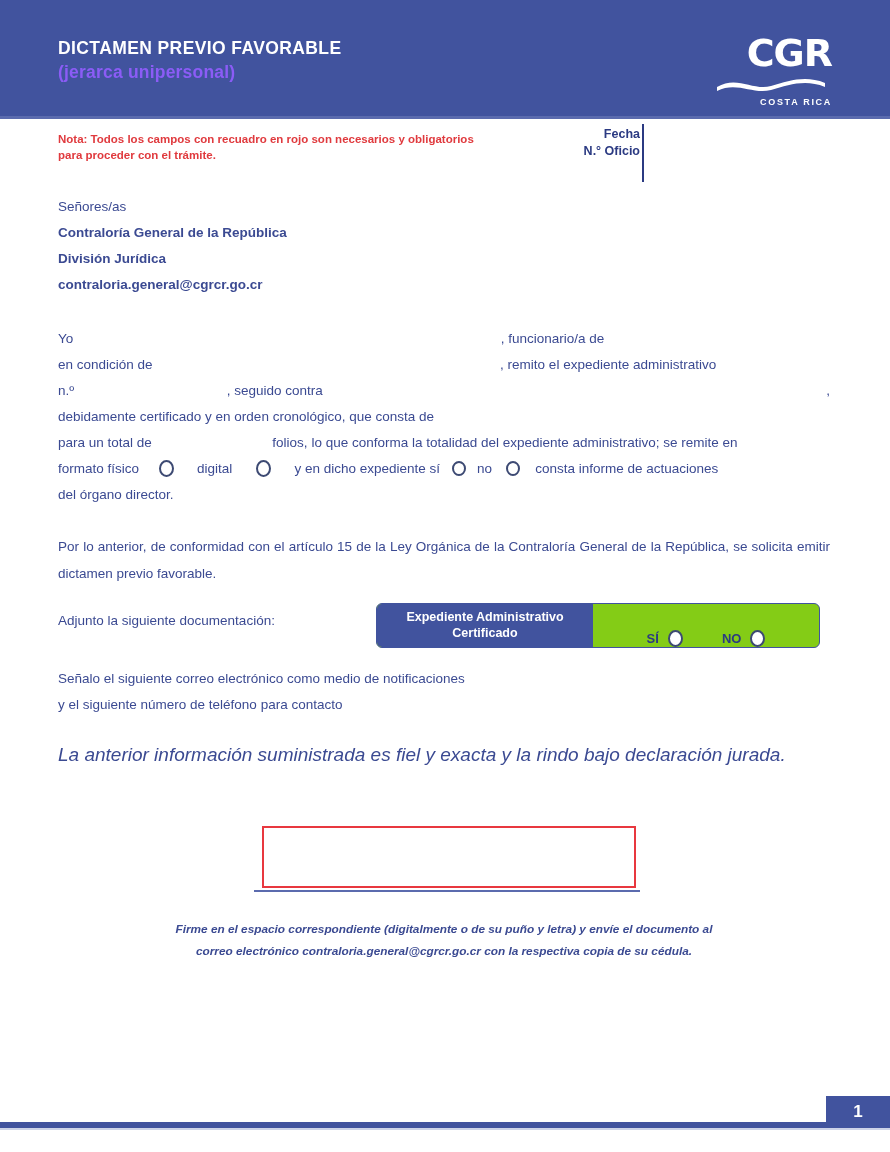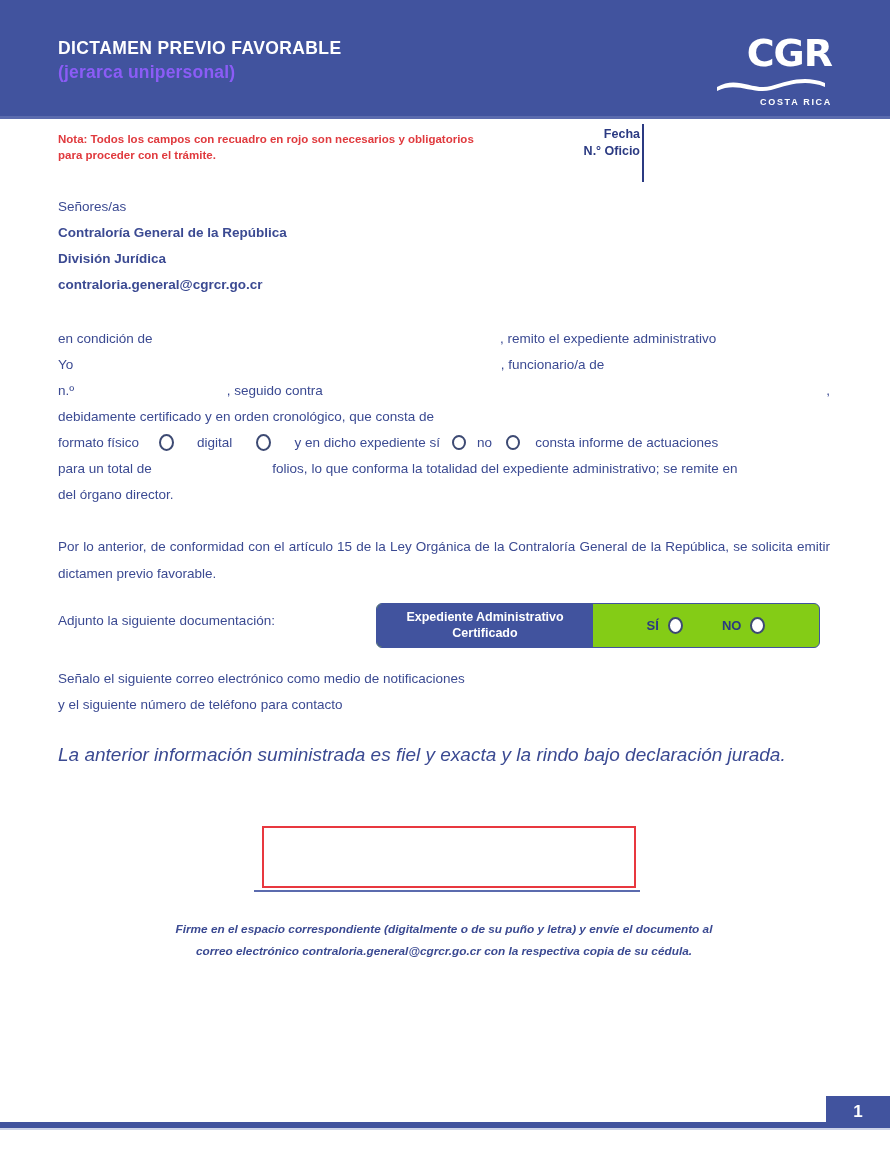--- a/index.html
+++ b/index.html
@@ -205,21 +205,21 @@
     display: flex;
     align-items: center;
     justify-content: center;
     text-align: center;
     line-height: 1.22;
     border-radius: 4px 0 0 4px;
   }
   .doc-box-options {
     flex: 1;
     display: flex;
-    align-items: center;
+    align-items: flex-end;
     justify-content: space-around;
     padding: 0 34px;
   }
   .opt {
     display: flex;
     align-items: center;
     gap: 9px;
     font-size: 13px;
     font-weight: bold;
     color: #2b3a82;
@@ -339,40 +339,46 @@
 <div class="addressee">
   <div class="addr-line">Señores/as</div>
   <div class="addr-line bold">Contraloría General de la República</div>
   <div class="addr-line bold">División Jurídica</div>
   <div class="addr-line bold">contraloria.general@cgrcr.go.cr</div>
 </div>
 
 <div class="body-block">
 
   <div class="bline">
+    <span>Yo</span>
+    <span style="display:inline-block;width:420px"></span>
+    <span>, funcionario/a de</span>
+  </div>
+
+  <div class="bline">
     <span>en condición de</span>
     <span style="display:inline-block;width:340px"></span>
     <span>,  remito  el  expediente  administrativo</span>
-  </div>
-
-  <div class="bline">
-    <span>Yo</span>
-    <span style="display:inline-block;width:420px"></span>
-    <span>, funcionario/a de</span>
   </div>
 
   <div class="bline">
     <span>n.º</span>
     <span style="display:inline-block;width:145px"></span>
     <span>, seguido contra</span>
     <span class="push-right">,</span>
   </div>
 
   <div class="bline">
     <span>debidamente certificado y en orden cronológico, que consta de</span>
+  </div>
+
+  <div class="bline">
+    <span>para un total de</span>
+    <span style="display:inline-block;width:113px"></span>
+    <span>folios, lo que conforma la totalidad del expediente administrativo; se remite en</span>
   </div>
 
   <div class="bline">
     <span>formato físico</span>
     <span style="display:inline-block;width:12px"></span>
     <span class="radio"></span>
     <span style="display:inline-block;width:16px"></span>
     <span>digital</span>
     <span style="display:inline-block;width:16px"></span>
     <span class="radio"></span>
@@ -382,26 +388,20 @@
     <span class="radio sm"></span>
     <span style="display:inline-block;width:4px"></span>
     <span>no</span>
     <span style="display:inline-block;width:6px"></span>
     <span class="radio sm"></span>
     <span style="display:inline-block;width:8px"></span>
     <span>consta  informe  de  actuaciones</span>
   </div>
 
   <div class="bline">
-    <span>para un total de</span>
-    <span style="display:inline-block;width:113px"></span>
-    <span>folios, lo que conforma la totalidad del expediente administrativo; se remite en</span>
-  </div>
-
-  <div class="bline">
     <span>del órgano director.</span>
   </div>
 
 </div>
 
 <div class="para para-anterior">Por lo anterior, de conformidad con el artículo 15 de la Ley Orgánica de la Contraloría General de la República, se solicita emitir dictamen previo favorable.</div>
 
 <div class="adjunto-label">Adjunto la siguiente documentación:</div>
 
 <div class="doc-box">

